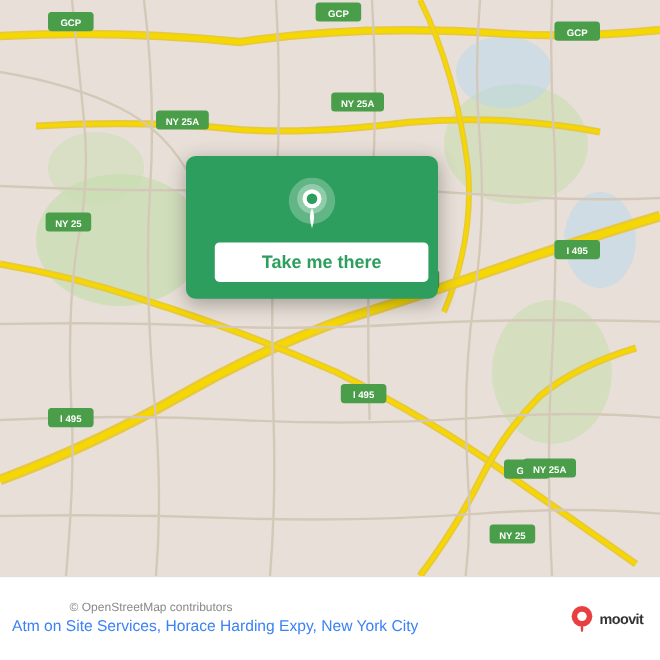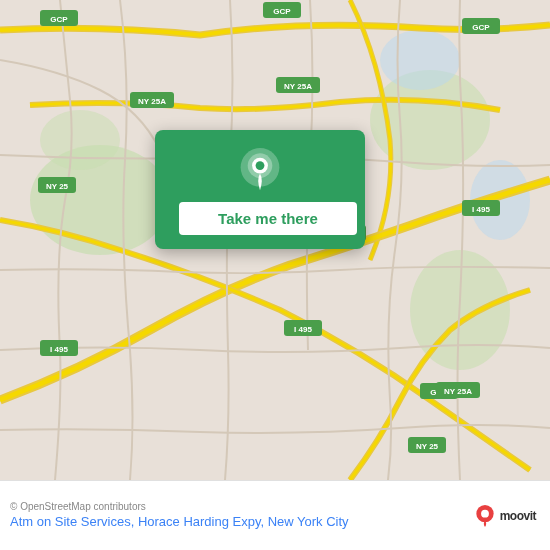--- a/index.html
+++ b/index.html
@@ -75,20 +75,21 @@
 
     #bottom-left {
       display: flex;
       flex-direction: column;
       gap: 2px;
     }
 
     #copyright-text {
       font-size: 10px;
       color: #888;
+      margin-left: 48px;
     }
 
     #location-text {
       font-size: 13px;
       color: #3b82f6;
       max-width: 420px;
       line-height: 1.3;
     }
 
     #moovit-logo {

